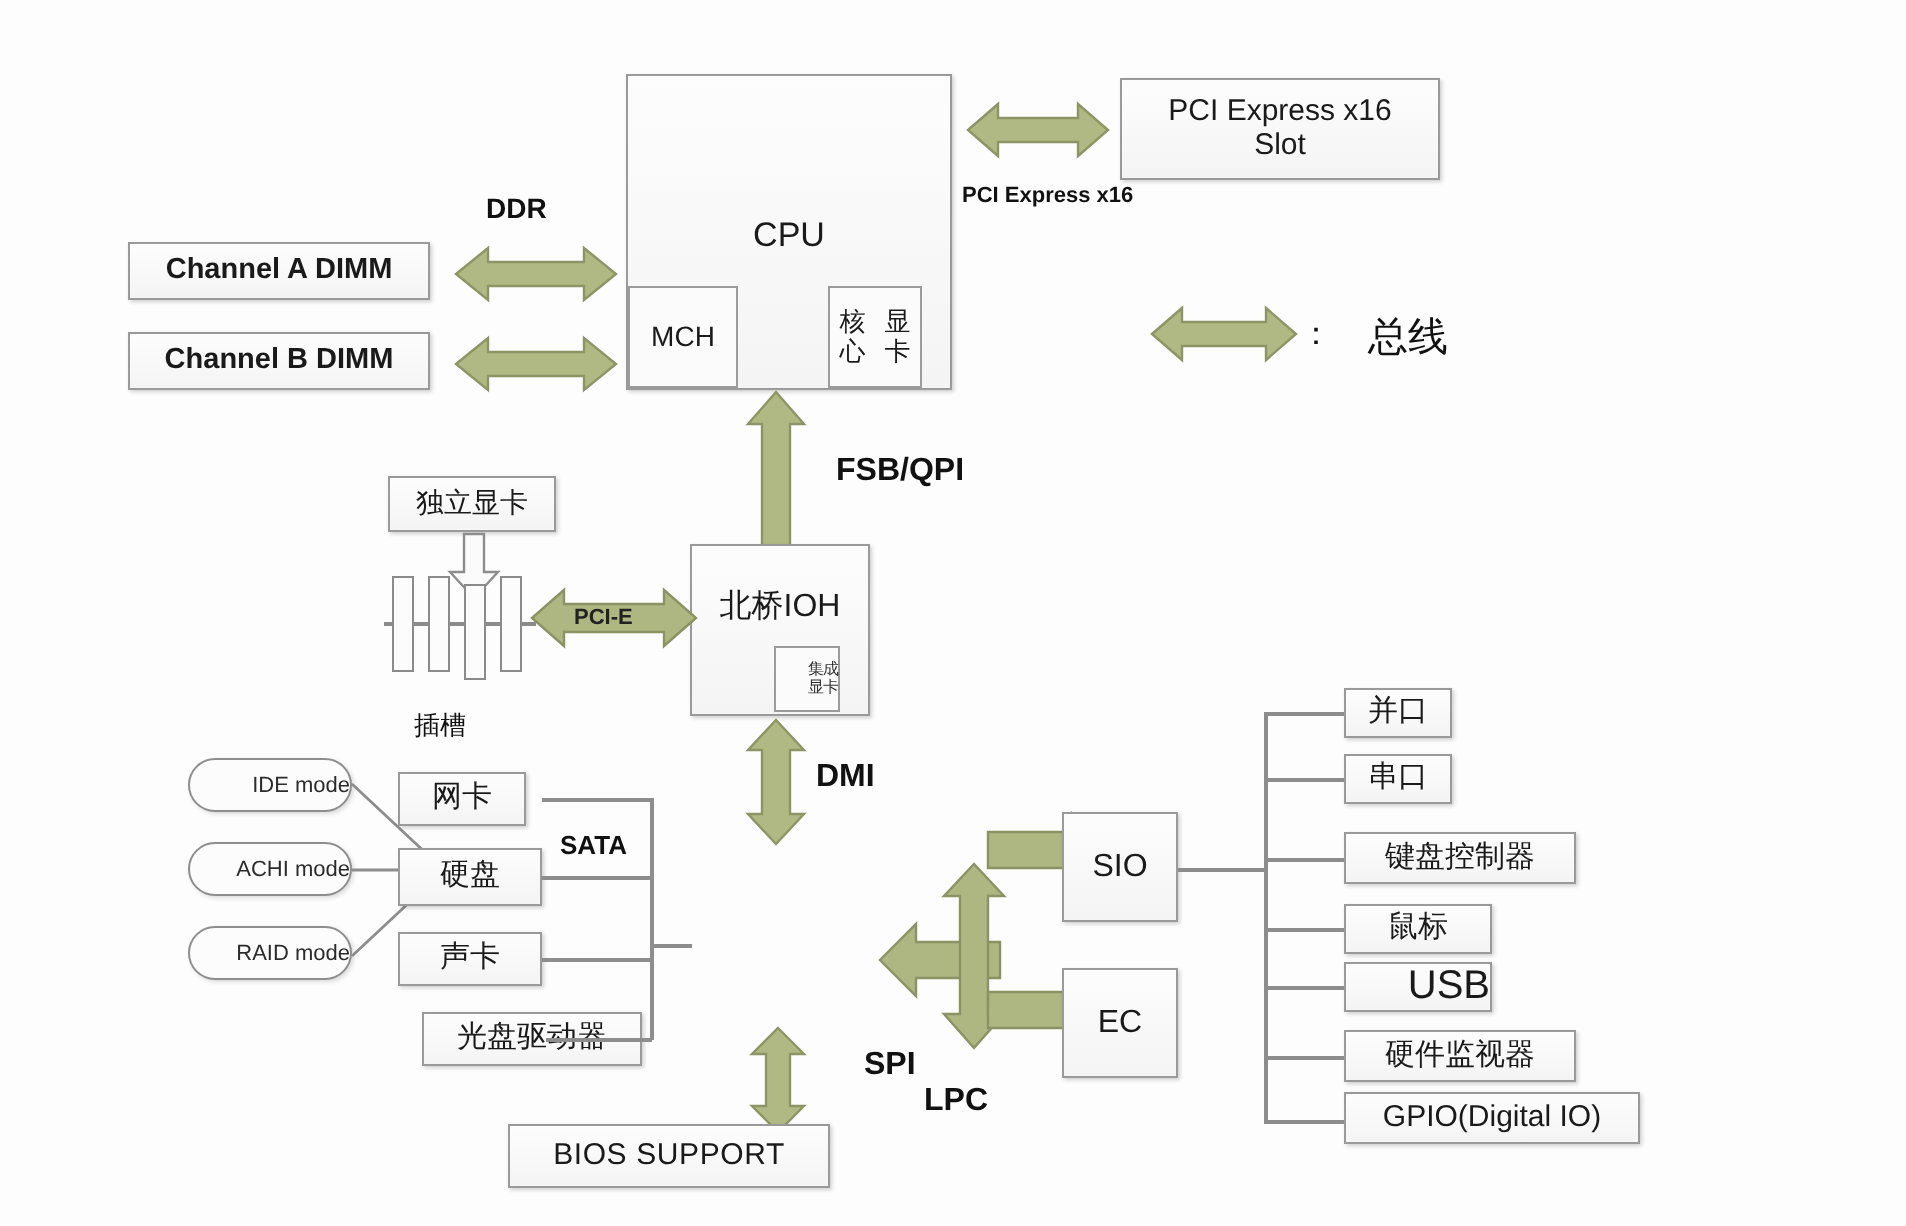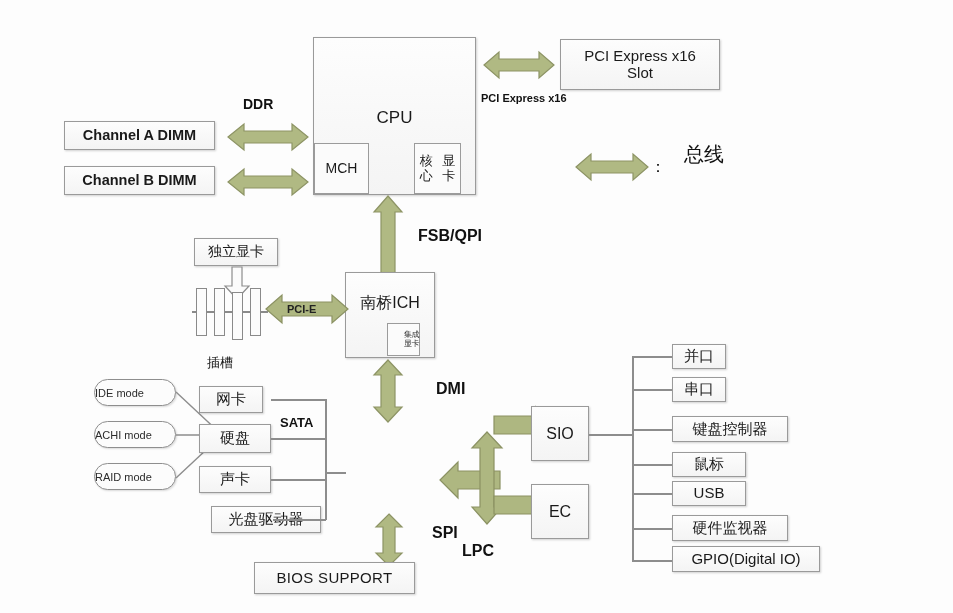--- a/index.html
+++ b/index.html
@@ -20,21 +20,21 @@
   
   .box{
     background:linear-gradient(180deg,#fdfdfd 0%,#f4f4f4 100%);
     border:1px solid #9a9a9a;
     box-shadow:1px 1px 2px rgba(0,0,0,.18);
     display:flex;align-items:center;justify-content:center;
     text-align:center;line-height:1.12;color:#1a1a1a;
   }
   .pill{
     background:#fcfcfc;border:1px solid #8e8e8e;border-radius:999px;
-    display:flex;align-items:center;justify-content:flex-start;
+    display:flex;align-items:center;justify-content:flex-end;
     font-size:11px;color:#2b2b2b;box-shadow:1px 1px 2px rgba(0,0,0,.14);
   }
 
   .lbl{position:absolute;font-size:15px;color:#111;white-space:nowrap;}
   .lbl.sm{font-size:13px;}
   .lbl.xs{font-size:11px;}
 
   
   .ln{position:absolute;background:#8d8d8d;}
   .lnh{height:1.5px;}
@@ -111,32 +111,32 @@
     </svg>
   </div>
   <div class="abs lbl xs" style="left:481px;top:92px;font-weight:bold;">PCI Express x16</div>
 
   <div class="abs arw" style="left:576px;top:153px;">
     <svg width="72" height="28" viewBox="0 0 72 28">
       <path class="ga" d="M0,14 L15,1 L15,8 L57,8 L57,1 L72,14 L57,27 L57,20 L15,20 L15,27 Z"></path>
     </svg>
   </div>
   <div class="abs lbl" style="left:650px;top:157px;font-size:16px;">：</div>
-  <div class="abs lbl" style="left:684px;top:141px;font-size:20px;">总线</div>
+  <div class="abs lbl" style="left:684px;top:155px;font-size:20px;">总线</div>
 
   <div class="abs arw" style="left:373px;top:196px;">
     <svg width="30" height="78" viewBox="0 0 30 78">
       <path class="ga" d="M15,0 L29,16 L22,16 L22,78 L8,78 L8,16 L1,16 Z"></path>
     </svg>
   </div>
   <div class="abs lbl" style="left:418px;top:227px;font-weight:bold;font-size:16px;">FSB/QPI</div>
 
   <div class="abs box" style="left:345px;top:272px;width:90px;height:86px;">
   </div>
-  <div class="abs" style="left:345px;top:293px;width:90px;text-align:center;font-size:16px;">南桥ICH</div>
+  <div class="abs" style="left:345px;top:293px;width:90px;text-align:center;font-size:16px;">北桥IOH</div>
   <div class="abs nb-sub blur" style="left:387px;top:323px;width:33px;height:33px;flex-direction:column;">
     <span>集成</span>
     <span>显卡</span>
   </div>
 
   <div class="abs box" style="left:194px;top:238px;width:84px;height:28px;font-size:14px;">
     <span>独立显卡</span>
   </div>
 
   <div class="abs arw" style="left:224px;top:267px;">
@@ -159,21 +159,21 @@
       <path class="ga2" d="M0,15 L16,1 L16,8 L66,8 L66,1 L82,15 L66,29 L66,22 L16,22 L16,29 Z"></path>
     </svg>
   </div>
   <div class="abs lbl xs" style="left:287px;top:303px;font-weight:bold;color:#222;">PCI-E</div>
 
   <div class="abs arw" style="left:373px;top:360px;">
     <svg width="30" height="62" viewBox="0 0 30 62">
       <path class="ga" d="M15,0 L29,15 L22,15 L22,47 L29,47 L15,62 L1,47 L8,47 L8,15 L1,15 Z"></path>
     </svg>
   </div>
-  <div class="abs lbl" style="left:436px;top:380px;font-weight:bold;font-size:16px;">DMI</div>
+  <div class="abs lbl" style="left:408px;top:380px;font-weight:bold;font-size:16px;">DMI</div>
 
 
   <div class="abs arw" style="left:375px;top:514px;">
     <svg width="28" height="52" viewBox="0 0 28 52">
       <path class="ga" d="M14,0 L27,13 L20,13 L20,39 L27,39 L14,52 L1,39 L8,39 L8,13 L1,13 Z"></path>
     </svg>
   </div>
   <div class="abs lbl" style="left:432px;top:524px;font-weight:bold;font-size:16px;">SPI</div>
 
   <div class="abs box" style="left:254px;top:562px;width:161px;height:32px;font-size:15px;letter-spacing:.3px;">
@@ -245,21 +245,21 @@
   </div>
   <div class="abs box" style="left:672px;top:377px;width:54px;height:25px;font-size:15px;">
     <span>串口</span>
   </div>
   <div class="abs box" style="left:672px;top:416px;width:116px;height:26px;font-size:15px;">
     <span>键盘控制器</span>
   </div>
   <div class="abs box" style="left:672px;top:452px;width:74px;height:25px;font-size:15px;">
     <span>鼠标</span>
   </div>
-  <div class="abs box" style="left:672px;top:481px;width:74px;height:25px;font-size:15px;">
+  <div class="abs box" style="left:672px;top:481px;width:74px;height:25px;font-size:20px;justify-content:flex-end;">
     <span>USB</span>
   </div>
   <div class="abs box" style="left:672px;top:515px;width:116px;height:26px;font-size:15px;">
     <span>硬件监视器</span>
   </div>
   <div class="abs box" style="left:672px;top:546px;width:148px;height:26px;font-size:15px;">
     <span>GPIO(Digital IO)</span>
   </div>
 
   <div class="ln lnv abs" style="left:632px;top:356px;height:204px;"></div>

